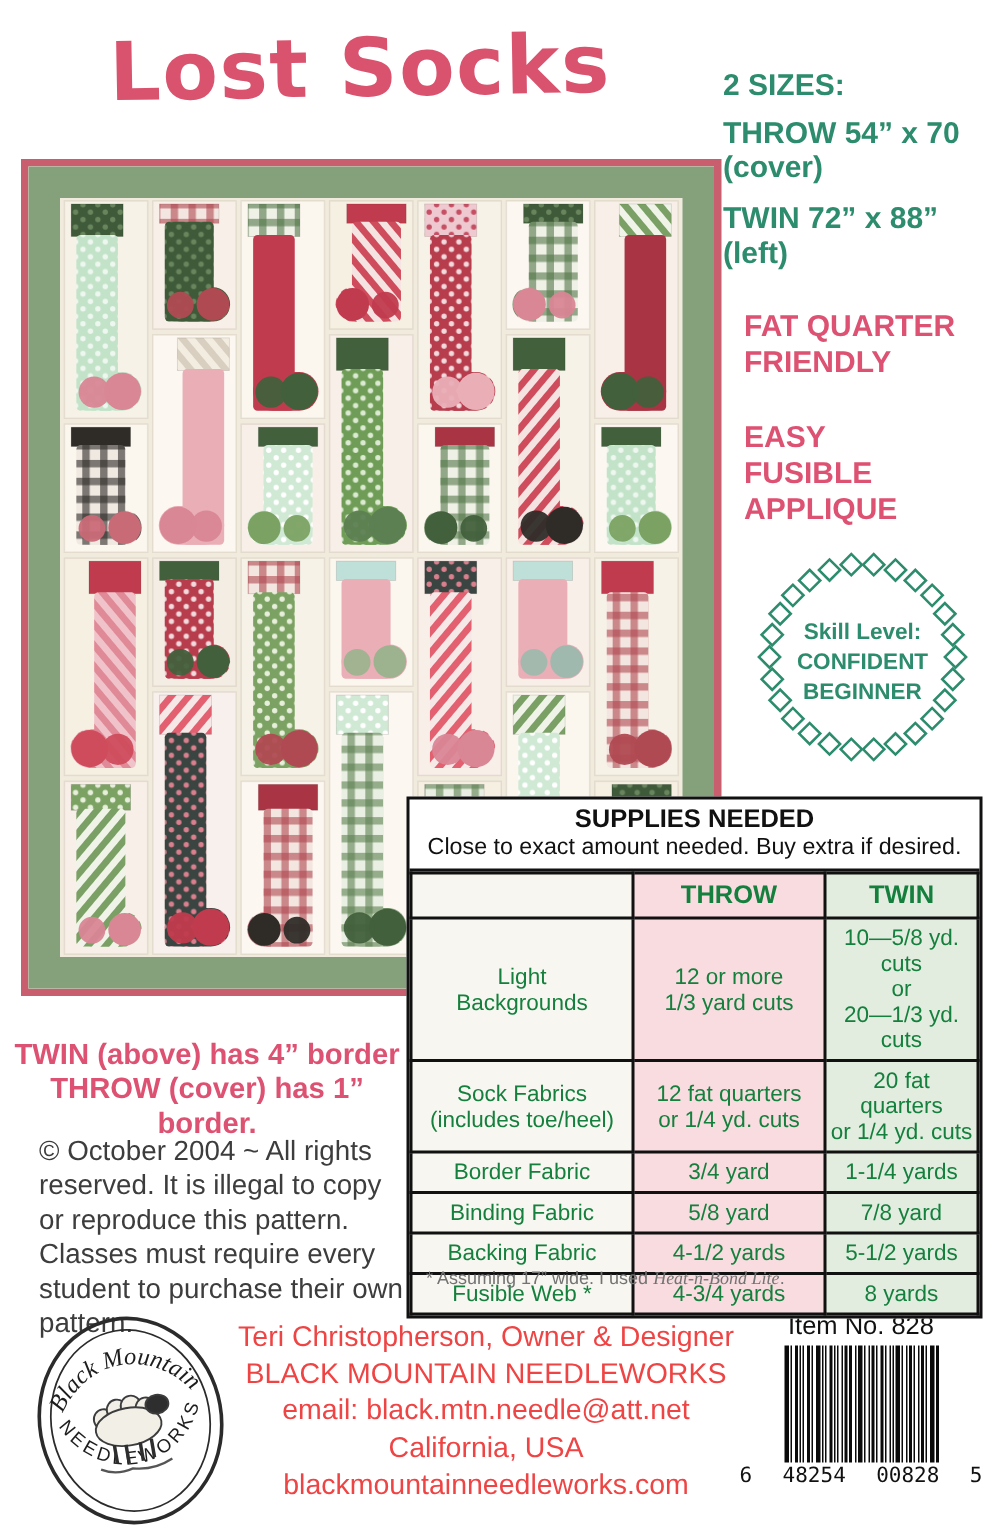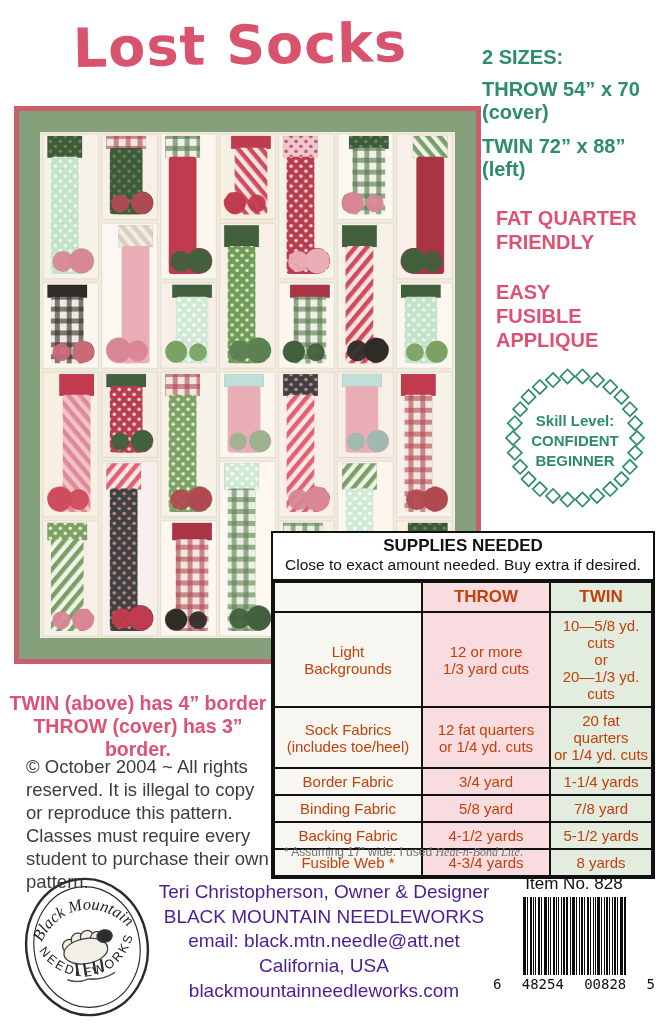--- a/index.html
+++ b/index.html
@@ -31,31 +31,31 @@
   .copyright{position:absolute;left:26px;top:756px;width:246px;font-size:18.5px;
              color:#3d3d3d;line-height:1.24;}
   
   .supplies{position:absolute;left:271px;top:531px;width:384px;background:#fff;
             border:2px solid #111;box-sizing:border-box;z-index:5;}
   .sup-head{padding:3px 6px 5px;text-align:center;border-bottom:2px solid #111;color:#111;}
   .sup-title{font-weight:bold;font-size:17px;}
   .sup-sub{font-size:15.5px;}
   .supplies table{border-collapse:collapse;width:100%;}
   .supplies th,.supplies td{border:2px solid #111;font-size:15px;padding:4px 2px;
-            text-align:center;color:#c2410c;white-space:pre-line;font-weight:normal;}
+            text-align:center;color:#15803d;white-space:pre-line;font-weight:normal;}
   .supplies .hdr{font-weight:bold;font-size:17px;}
   .lbl{background:#f7f6f0;width:142px;}
   .cthrow{background:#f8dce0;width:122px;}
   .ctwin{background:#e2ecdf;}
   .footnote{position:absolute;left:284px;top:845px;width:380px;font-size:12px;color:#737373;z-index:5;}
   .footnote .it{font-family:"Liberation Serif",serif;font-style:italic;}
   
   .logo{position:absolute;left:12px;top:872px;}
   .addr{position:absolute;left:158px;top:880px;width:332px;text-align:center;
-        font-size:19px;color:#4c1d95;line-height:1.3;}
+        font-size:19px;color:#ef4444;line-height:1.3;}
   .itemarea{position:absolute;left:492px;top:874px;width:164px;text-align:center;z-index:2;}
   .itemno{font-size:17px;color:#111;margin-bottom:3px;}
   .bars{height:78px;display:flex;align-items:stretch;justify-content:center;}
   .bars span{display:inline-block;background:#0a0a0a;height:100%;}
   .bcdigits{display:flex;justify-content:space-between;align-items:flex-end;
             font-family:"DejaVu Sans Mono",monospace;font-size:14px;color:#111;margin-top:1px;padding:0 1px;}
 </style>
 </head>
 <body>
 
@@ -474,21 +474,21 @@
               <circle cx="40.5" cy="99.5" r="11" fill="#e9aeb6"></circle>
               <circle cx="18.5" cy="100" r="9" fill="#e9aeb6" opacity="0.95"></circle>
             </g>
           </g>
         </svg>
     </div>
   </div>
 
   <div class="note">
     <div>TWIN (above) has 4” border</div>
-    <div>THROW (cover) has 3” border.</div>
+    <div>THROW (cover) has 1” border.</div>
   </div>
 
   <div class="copyright">© October 2004 ~ All rights reserved. It is illegal to copy or reproduce this pattern. Classes must require every student to purchase their own pattern.</div>
 
   <div class="supplies">
     <div class="sup-head">
       <div class="sup-title">SUPPLIES NEEDED</div>
       <div class="sup-sub">Close to exact amount needed. Buy extra if desired.</div>
     </div>
     <table>

